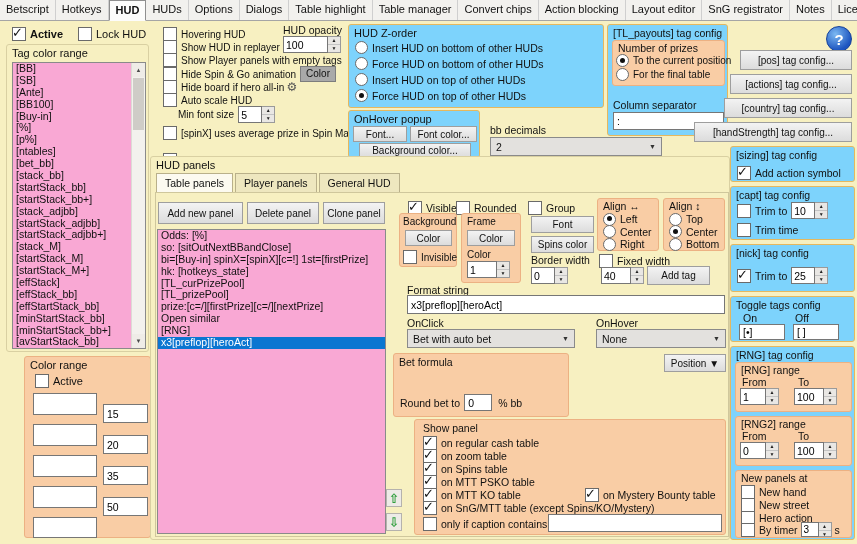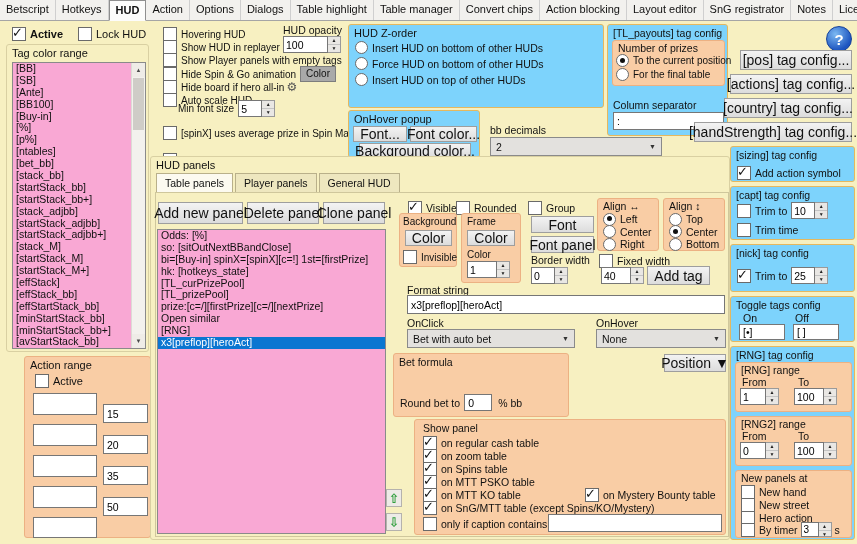--- a/index.html
+++ b/index.html
@@ -18,21 +18,21 @@
   
   .cbrow{display:flex;align-items:center;white-space:nowrap}
   .cb{width:12px;height:12px;background:#fff;border:1px solid #6a6a6a;margin-right:4px;position:relative;flex:none}
   .cb.checked::after{content:"✓";position:absolute;left:-1px;top:-3px;font-size:13px;font-weight:bold;color:#111}
   .rb{width:11px;height:11px;border-radius:50%;background:#fff;border:1px solid #6a6a6a;margin-right:4px;position:relative;flex:none}
   .rb.checked::after{content:"";position:absolute;left:2.5px;top:2.5px;width:5px;height:5px;border-radius:50%;background:#111}
   .rrow{display:flex;align-items:center;white-space:nowrap;margin-bottom:3px;font-size:10.5px}
   .radios.tight .rrow{margin-bottom:0;height:12.5px}
   .radios.mini .rrow{font-size:10px;margin-bottom:1px}
   
-  .btn{background:linear-gradient(#f3f3f3,#dcdcdc);border:1px solid #9e9e9e;display:flex;align-items:center;justify-content:center;white-space:nowrap;font-size:14px}
+  .btn{background:linear-gradient(#f3f3f3,#dcdcdc);border:1px solid #9e9e9e;display:flex;align-items:center;justify-content:center;white-space:nowrap;font-size:10px}
   .btn-dark{display:inline-block;background:#a9a9a9;border:1px solid #7d7d7d;padding:0 5px;margin-left:4px;height:14px;line-height:14px}
   .inp{background:#fff;border:1px solid #767676;font:inherit;font-size:10.5px;padding:0 3px;box-sizing:border-box}
   .num{display:flex;height:17px}
   .ni{width:26px;background:#fff;border:1px solid #767676;font:inherit;font-size:10.5px;padding:0 2px;box-sizing:border-box}
   .spin{width:12px;display:flex;flex-direction:column;border:1px solid #9a9a9a;border-left:none;background:#e9e7e4}
   .su,.sd{flex:1;font-style:normal;font-size:5px;line-height:7px;text-align:center;color:#222}
   .su::before{content:"▲"}.sd::before{content:"▼"}
   .sd{border-top:1px solid #c4c4c4}
   .dd{background:#e3e1de;border:1px solid #8a8a8a;display:flex;align-items:center;padding:0 5px;font-size:10.5px}
   .ddv{flex:1;overflow:hidden;white-space:nowrap}
@@ -53,21 +53,21 @@
   .b{font-weight:bold}
   .lbl{white-space:nowrap}
 </style>
 </head>
 <body>
 
 <div class="menubar">
     <div class="item">Betscript</div>
     <div class="item">Hotkeys</div>
     <div class="item sel">HUD</div>
-    <div class="item">Action</div>
+    <div class="item">HUDs</div>
     <div class="item">Options</div>
     <div class="item">Dialogs</div>
     <div class="item">Table highlight</div>
     <div class="item">Table manager</div>
     <div class="item">Convert chips</div>
     <div class="item">Action blocking</div>
     <div class="item">Layout editor</div>
     <div class="item">SnG registrator</div>
     <div class="item">Notes</div>
     <div class="item">License</div>
@@ -116,21 +116,21 @@
         <span>▲</span>
       </div>
     <div class="sthumb"></div>
     <div class="sbtn" style="bottom:0">
         <span>▼</span>
       </div>
   </div>
 </div>
 
 <div class="abs pp" style="left:24px;top:356px;width:127px;height:182px">
-  <div class="gt">Action range</div>
+  <div class="gt">Color range</div>
   <div class="abs cbrow" style="left:10px;top:17px">
     <span class="cb"></span>
     <span class="lbl">Active</span>
   </div>
   <div class="abs inp" style="left:8px;top:36px;width:64px;height:22px"></div>
   <div class="abs inp" style="left:8px;top:67px;width:64px;height:22px"></div>
   <div class="abs inp" style="left:8px;top:98px;width:64px;height:22px"></div>
   <div class="abs inp" style="left:8px;top:129px;width:64px;height:22px"></div>
   <div class="abs inp" style="left:8px;top:160px;width:64px;height:21px"></div>
   <input class="abs inp" style="left: 78px; top: 47px; width: 45px; height: 19px;" value="15">
@@ -158,21 +158,21 @@
 </div>
 <div class="abs cbrow f10" style="left:163px;top:80px">
   <span class="cb"></span>
   <span class="lbl">Hide board if hero all-in</span>
   <span style="margin-left:2px;font-size:12px;color:#555">⚙</span>
 </div>
 <div class="abs cbrow f10" style="left:163px;top:93px">
   <span class="cb"></span>
   <span class="lbl">Auto scale HUD</span>
 </div>
-<div class="abs cbrow f10" style="left:178px;top:100px">
+<div class="abs cbrow f10" style="left:178px;top:106px">
   <span class="lbl" style="margin-right:4px">Min font size</span>
   <span class="num">
     <input class="ni" style="width: 24px;" value="5">
     <span class="spin">
         <i class="su"></i>
         <i class="sd"></i>
       </span>
   </span>
 </div>
 <div class="abs cbrow f10" style="left:163px;top:126px">
@@ -200,20 +200,24 @@
         <span class="rb"></span>
         <span>Insert HUD on bottom of other HUDs</span>
       </div>
       <div class="rrow">
         <span class="rb"></span>
         <span>Force HUD on bottom of other HUDs</span>
       </div>
       <div class="rrow">
         <span class="rb"></span>
         <span>Insert HUD on top of other HUDs</span>
+      </div>
+      <div class="rrow">
+        <span class="rb checked"></span>
+        <span>Force HUD on top of other HUDs</span>
       </div>
     </div>
 </div>
 
 <div class="abs gg" style="left:348px;top:110px;width:132px;height:48px">
   <div class="gt">OnHover popup</div>
   <div class="abs btn" style="left:4px;top:15px;width:54px;height:16px">Font...</div>
   <div class="abs btn" style="left:61px;top:15px;width:67px;height:16px">Font color...</div>
   <div class="abs btn" style="left:10px;top:32px;width:112px;height:15px">Background color...</div>
 </div>
@@ -433,21 +437,21 @@
     <div class="abs num" style="left:5px;top:47px">
       <input class="ni" style="width: 30px;" value="1">
       <span class="spin">
           <i class="su"></i>
           <i class="sd"></i>
         </span>
     </div>
   </div>
 
   <div class="abs btn" style="left:380px;top:59px;width:63px;height:17px">Font</div>
-  <div class="abs btn" style="left:380px;top:79px;width:63px;height:17px">Font panel</div>
+  <div class="abs btn" style="left:380px;top:79px;width:63px;height:17px">Spins color</div>
   <div class="abs lbl f105" style="left:380px;top:97px">Border width</div>
   <div class="abs num" style="left:380px;top:110px">
     <input class="ni" style="width: 24px;" value="0">
     <span class="spin">
         <i class="su"></i>
         <i class="sd"></i>
       </span>
   </div>
 
   <div class="abs pp" style="left:446px;top:41px;width:62px;height:53px">

